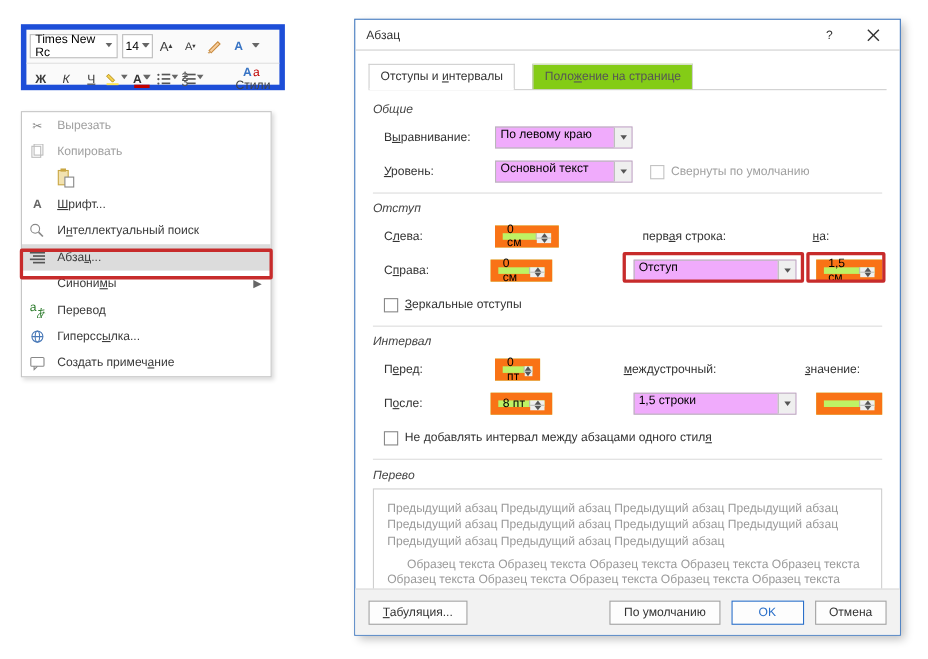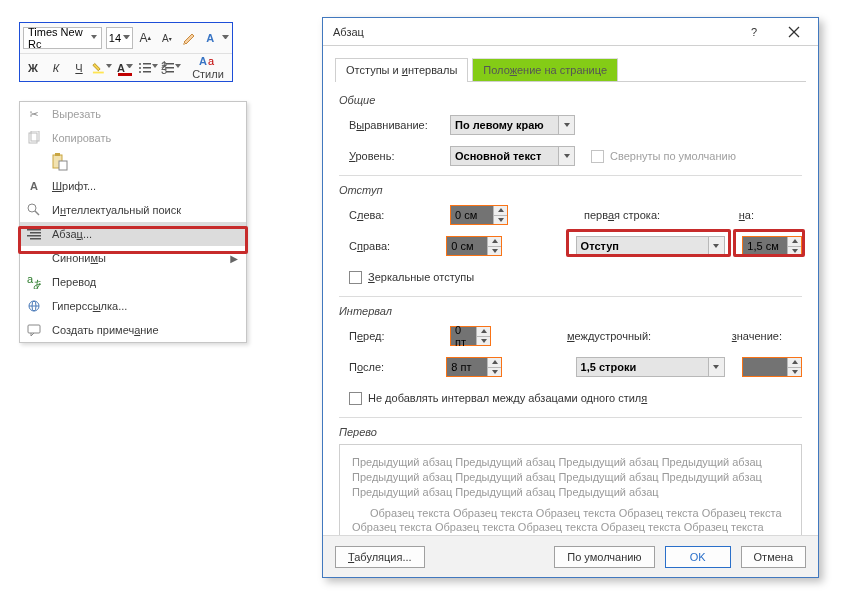--- a/index.html
+++ b/index.html
@@ -1,19 +1,19 @@
 <!DOCTYPE html>
 <html><head>
 <meta charset="utf-8">
 <style>
   * { box-sizing: border-box; font-family: "Segoe UI", Tahoma, sans-serif; font-size: 11px; }
   body { margin: 0; background: #fff; width: 844px; height: 599px; position: relative; }
   
   
-  .ribbon-group { position: absolute; left: 19px; top: 22px; width: 214px; height: 60px; border: 1px solid #1d4ed8; background: #fafafa;}
+  .ribbon-group { position: absolute; left: 19px; top: 22px; width: 240px; height: 60px; border: 5px solid #1d4ed8; background: #fafafa;}
   .ribbon-row1 { display:flex; align-items:center; height:30px; padding:2px 3px; gap:2px; }
   .ribbon-row2 { display:flex; align-items:center; height:28px; padding:2px 3px; gap:3px; border-top:1px solid #e0e0e0;}
   .font-name { width:80px; height:22px; border:1px solid #bcbcbc; background:#fff; padding:2px 4px; display:flex; align-items:center; justify-content:space-between;}
   .font-size { width:28px; height:22px; border:1px solid #bcbcbc; background:#fff; padding:2px 2px; display:flex; align-items:center; justify-content:space-between; margin-left:2px;}
   .drop-arrow { width:7px; height:7px; display:inline-block; }
   .drop-arrow::after { content:""; display:block; border-left:3px solid transparent; border-right:3px solid transparent; border-top:4px solid #666;}
   .icon-btn { width:20px; height:20px; display:flex; align-items:center; justify-content:center; color:#3b3b3b;}
   .styles-label { width:42px; text-align:center; color:#444; margin-left:auto; line-height:1.1;}
   .split-drop { display:flex; align-items:center;}
   .split-drop .drop-arrow { margin-left:1px;}
@@ -27,37 +27,37 @@
   .cm-sub { padding-left:30px;}
   .cm-item .arrow-right { margin-left:auto; font-size:10px; color:#666;}
   .cm-item u { text-decoration:underline;}
   .highlight-box { position:absolute; border:3px solid #c72b2b; border-radius:2px; pointer-events:none;}
 
   
   .dialog { position:absolute; left:322px; top:17px; width:497px; height:561px; border:1px solid #4178be; background:#fff; box-shadow:4px 4px 8px rgba(0,0,0,.25);}
   .titlebar { height:28px; border-bottom:1px solid #d0d0d0; display:flex; align-items:center; padding:0 4px 0 10px;}
   .titlebar .title { flex:1; color:#333;}
   .titlebar .tb-btn { width:40px; height:26px; display:flex; align-items:center; justify-content:center; color:#333;}
-  .tabs { display:flex; padding:12px 12px 0 12px; gap:4px;}
+  .tabs { display:flex; padding:12px 12px 0 12px; gap:16px;}
   .tab { padding:5px 10px; border:1px solid #cfcfcf; border-bottom:none; background:#fff; position:relative; color:#333;}
   .tab.inactive { background:#84cc16; color:#555; border-top-color:#e0e0e0;}
   .tab u { text-decoration:underline;}
   .tab-strip-line { height:1px; background:#cfcfcf; margin:0 12px;}
   .tab.active::after { content:""; position:absolute; left:0; right:0; bottom:-1px; height:2px; background:#fff;}
   
   .content { padding:6px 16px 0 16px;}
   .group-label { color:#444; margin-top:6px; margin-bottom:4px;font-style:italic;}
   .sep { border:none; border-top:1px solid #dcdcdc; margin:4px 0 8px 0;}
   .row { display:flex; align-items:center; min-height:24px; gap:6px; margin:7px 0;}
   .lbl { width:95px; color:#333;}
   .lbl2 { color:#333;}
-  .combo { display:flex; align-items:center; border:1px solid #b8b8b8; background:#e5e5e5; height:20px;font-weight:bold;}
+  .combo { display:flex; align-items:flex-start; border:1px solid #b8b8b8; background:#f0abfc; height:20px;}
   .combo .cval { flex:1; padding:0 4px; white-space:nowrap; overflow:hidden;}
   .combo .cbtn { width:16px; height:100%; border-left:1px solid #b8b8b8; background:#efefef; display:flex; align-items:center; justify-content:center;}
-  .spin { display:flex; border:1px solid #f97316; background:#737373; height:20px;}
+  .spin { display:flex; border:7px solid #f97316; background:#bef264; height:20px;}
   .spin .sval { flex:1; padding:0 4px; display:flex; align-items:center;}
   .spin .sbtns { width:14px; display:flex; flex-direction:column; border-left:1px solid #b8b8b8;}
   .spin .sbtns div { flex:1; background:#efefef; display:flex; align-items:center; justify-content:center;}
   .spin .sbtns div:first-child { border-bottom:1px solid #b8b8b8;}
   .tri-up { width:0; height:0; border-left:3px solid transparent; border-right:3px solid transparent; border-bottom:4px solid #555;}
   .tri-down { width:0; height:0; border-left:3px solid transparent; border-right:3px solid transparent; border-top:4px solid #555;}
   .chk { width:13px; height:13px; border:1px solid #888; background:#fff;}
   
   .preview-box { margin-top:6px; border:1px solid #cfcfcf; height:96px; padding:10px 12px; color:#9a9a9a; font-size:9px; line-height:1.35; overflow:hidden;}
   .preview-box .para1 { margin-bottom:6px;}

